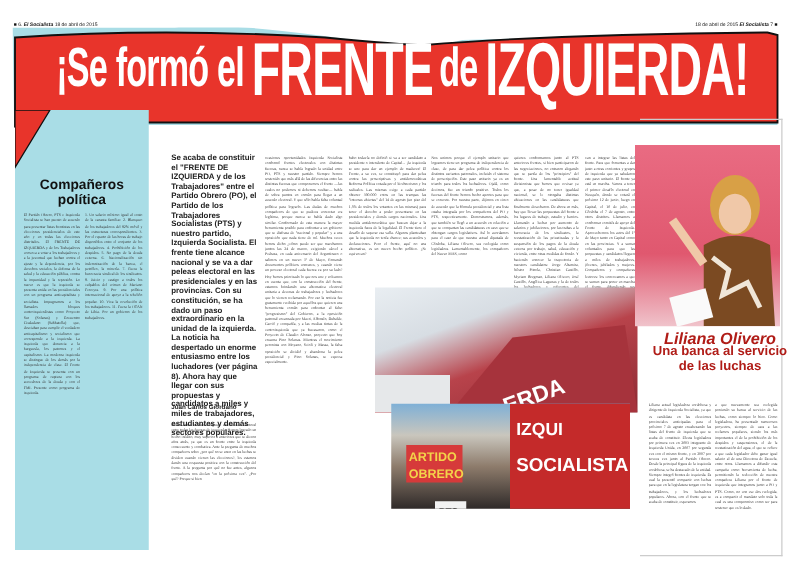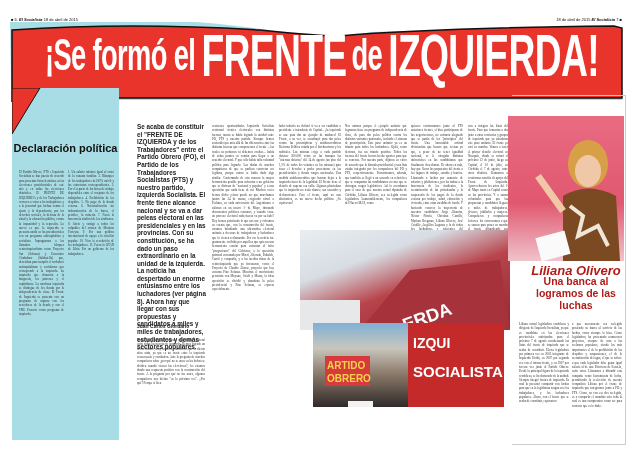--- a/index.html
+++ b/index.html
@@ -37,21 +37,21 @@
   </svg>
 </div>
 <div class="headline">
   <span class="small">¡Se formó el </span>
     <span class="big">FRENTE</span>
     <span class="small" style="margin-left:8px"> de </span>
     <span class="big">IZQUIERDA!</span>
 </div>
 
 <div class="sidebar">
-  <div class="sidebar-title">Declaración política</div>
+  <div class="sidebar-title">Compañeros política</div>
   <div class="col txt" style="left:7px;top:82px;width:45px;height:265px;overflow:hidden;">El Partido Obrero, PTS e Izquierda Socialista se han puesto de acuerdo para presentar listas frentistas en las elecciones presidenciales de este año y en todas las elecciones distritales. El FRENTE DE IZQUIERDA y de los Trabajadores convoca a votar a los trabajadores y a la juventud que luchan contra el ajuste y la dependencia, por los derechos sociales, la defensa de la salud y la educación pública, contra la impunidad y la represión. Lo nuevo es que la izquierda se presenta unida en las presidenciales con un programa anticapitalista y socialista. Impugnamos a los llamados bloques centroizquierdistas como Proyecto Sur (Solanas) y Encuentro Ciudadano (Sabbatella) que, desviaban para cumplir el verdadero anticapitalismo y socialismo que corresponde a la izquierda. La izquierda que denuncia a la burguesía, los patrones y el capitalismo. La moderna izquierda se distingue de los demás por la independencia de clase. El Frente de Izquierda se presenta con un programa de ruptura con los acreedores de la deuda y con el FMI. Presente como programa de izquierda.</div>
   <div class="col txt" style="left:56px;top:82px;width:46px;height:265px;overflow:hidden;">1. Un salario mínimo igual al costo de la canasta familiar. 2. Blanqueo de los trabajadores del 82% móvil y las estructuras correspondientes. 3. Por el reparto de las horas de trabajo disponibles entre el conjunto de los trabajadores. 4. Prohibición de los despidos. 5. No pago de la deuda externa. 6. Nacionalización sin indemnización de la banca, el petróleo, la minería. 7. Fuera la burocracia sindical de los sindicatos. 8. Juicio y castigo a todos los culpables del crimen de Mariano Ferreyra. 9. Por una política internacional de apoyo a la rebelión popular. 10. Viva la revolución de los trabajadores. 11. Fuera la OTAN de Libia. Por un gobierno de los trabajadores.</div>
 </div>
 <svg style="position:absolute;left:12px;top:88px" width="30" height="50">
     <path d="M0 0 L28 0 L0 46 Z" fill="#e8342b" stroke="#111" stroke-width="1"></path>
   </svg>
 
 <div class="lede">Se acaba de constituir el "FRENTE DE IZQUIERDA y de los Trabajadores" entre el Partido Obrero (PO), el Partido de los Trabajadores Socialistas (PTS) y nuestro partido, Izquierda Socialista. El frente tiene alcance nacional y se va a dar peleas electoral en las presidenciales y en las provincias. Con su constitución, se ha dado un paso extraordinario en la unidad de la izquierda. La noticia ha despertado un enorme entusiasmo entre los luchadores (ver página 8). Ahora hay que llegar con sus propuestas y candidatos a miles y miles de trabajadores, estudiantes y demás sectores populares.</div>
 <div class="byline">Juan Carlos Giordano</div>
 <div class="col txt" style="left:137px;top:338px;width:68px;height:95px;overflow:hidden;">Nunca antes se había logrado una unidad electoral entre todas las fuerzas de izquierda. Hemos logrado un hecho inédito, muy superior a anteriores que se dieron años atrás, ya que es un frente entre la izquierda consecuente y combativa. Ante la pregunta de muchos compañeros sobre ¿por qué no se unen en las luchas se dividen cuando vienen las elecciones?, les estamos dando una respuesta positiva con la construcción del frente. A la pregunta por qué no fue antes, algunos compañeros nos decían "en la próxima vez". ¿Por qué? Porque si bien</div>
@@ -88,15 +88,15 @@
   <svg width="116" height="145">
     <ellipse cx="80" cy="48" rx="20" ry="24" fill="#d8a046"></ellipse>
     <ellipse cx="80" cy="55" rx="13" ry="16" fill="#f0c8a8"></ellipse>
     <path d="M55 80 Q80 65 108 80 L112 145 L55 145 Z" fill="#7b4a22"></path>
     <path d="M62 90 L75 100 L70 120 L90 110 L100 130" stroke="#f0e6d8" stroke-width="4" fill="none"></path>
     <path d="M30 60 L55 95" stroke="#f0c8a8" stroke-width="7"></path>
     <rect x="30" y="118" width="30" height="24" fill="#fafafa" transform="rotate(-15 45 130)"></rect>
   </svg>
 </div>
 <div class="caption-name">Liliana Olivero</div>
-<div class="caption-title">Una banca al logramos de las luchas</div>
+<div class="caption-title">Una banca al servicio de las luchas</div>
 <div class="col txt" style="left:519px;top:322px;width:50px;height:112px;overflow:hidden;">Liliana actual legisladora cordobesa y dirigente de Izquierda Socialista, ya que es candidata en las elecciones provinciales anticipadas para el próximo 7 de agosto encabezando las listas del frente de izquierda que se acaba de constituir. Electa legisladora por primera vez en 2003 integrante de Izquierda Unida, en 2007 por segunda vez con el mismo frente, y en 2007 por tercera vez junto al Partido Obrero. Desde la principal figura de la izquierda cordobesa, se ha destacado de la unidad. Siempre integró frentes de izquierda. Es cual la presentó compartir con luchas para que en la legislatura tengan voz los trabajadores, y los luchadores populares. Ahora, con el frente que se acaba de constituir, esperamos</div>
 <div class="col txt" style="left:572px;top:322px;width:50px;height:112px;overflow:hidden;">a que nuevamente sea reelegida poniendo su banca al servicio de las luchas, como siempre lo hizo. Como legisladora, ha presentado numerosos proyectos, siempre de cara a las reclamos populares, siendo los más importantes el de la prohibición de los despidos y suspensiones, el de la reestatización del agua, el que se refiere a que cada legislador debe ganar igual salario al de una Directora de Escuela, entre otros. Llamamos a difundir esta campaña como herramienta de lucha, permitiendo la reelección de nuestra compañera Liliana por el frente de izquierda que integramos junto a PO y PTS. Como, no con ese dos reelegida, es a compartir el mandato solo toda la cual es una compromiso como ser para sostener que es lo dado.</div>
 
 </body></html>

